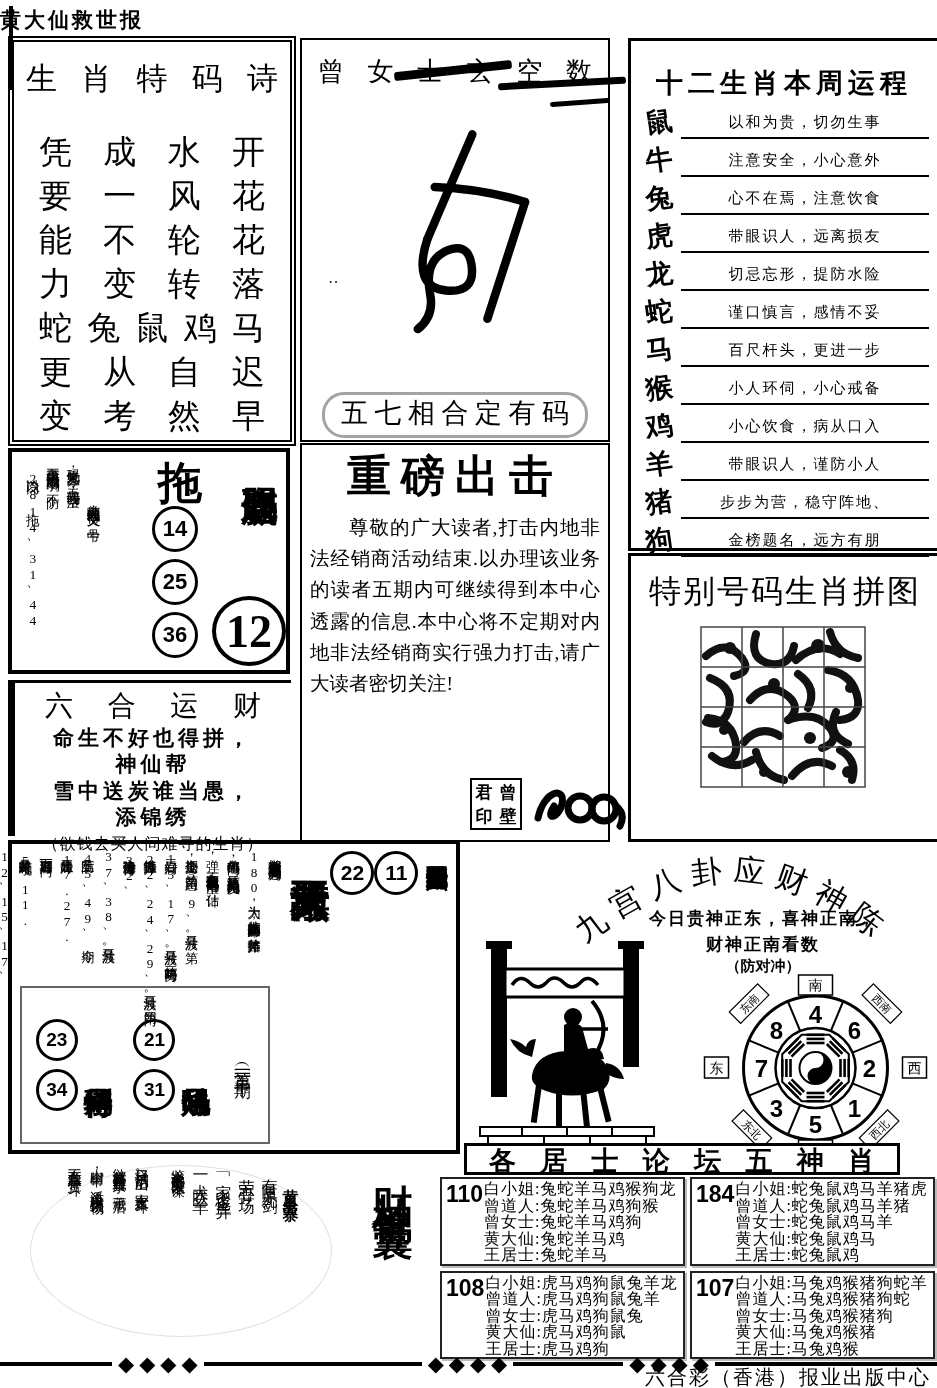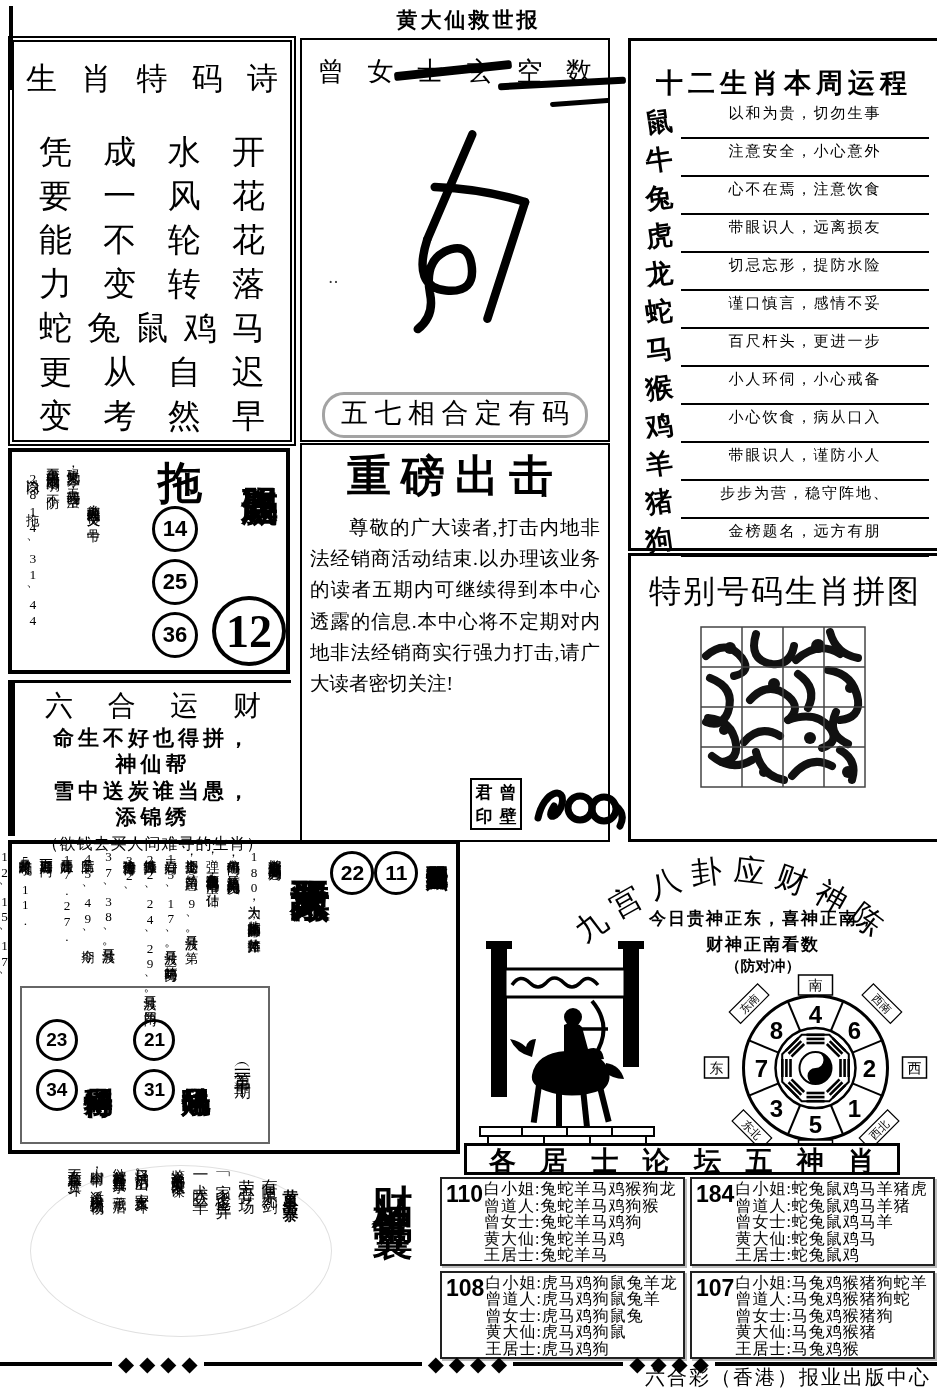--- a/index.html
+++ b/index.html
@@ -3,21 +3,21 @@
 <meta charset="utf-8">
 <style>
   html,body{margin:0;padding:0;background:#e8e8e8;}
   .page{position:relative;width:937px;height:1388px;background:#fff;overflow:hidden;
         font-family:"Liberation Serif","DejaVu Serif",serif;color:#000;}
   .abs{position:absolute;}
   .v{writing-mode:vertical-rl;text-orientation:mixed;}
   .vu{writing-mode:vertical-rl;text-orientation:upright;}
   .just{text-align:justify;text-align-last:justify;}
 
-  .page-title{left:0;right:0;top:6px;text-align:center;font-size:21px;font-weight:bold;letter-spacing:3px;}
+  .page-title{left:0;right:0;top:6px;font-size:21px;font-weight:bold;letter-spacing:3px;}
   .corner-bar{left:9px;top:6px;width:4px;height:84px;background:#000;}
 
   
   .poem-box{left:8px;top:36px;width:276px;height:398px;border:6px double #000;}
   .poem-title{margin:16px 12px 0;font-size:31px;}
   .poem-grid{margin:30px auto 0;width:226px;}
   .poem-row{font-size:33px;line-height:44px;}
 
   
   .xk-box{left:300px;top:38px;width:306px;height:400px;border:2px solid #000;}
@@ -30,21 +30,21 @@
   .xk-pill{left:20px;right:20px;bottom:2px;height:40px;border:3px solid #a3a3a3;border-radius:22px;
            font-size:27px;line-height:36px;padding:0 16px;}
 
   
   .zw-box{left:628px;top:38px;width:306px;height:507px;border:3px solid #000;}
   .zw-title{margin-top:24px;text-align:center;font-size:27px;font-weight:bold;letter-spacing:5px;}
   .zw-row{display:flex;align-items:flex-end;height:38px;padding-left:6px;}
   .zw-icon{width:44px;font-size:27px;font-weight:bold;line-height:34px;text-align:center;
            transform:rotate(-8deg);font-family:"Liberation Serif",serif;}
   .zw-text{flex:1;text-align:center;font-size:15px;letter-spacing:2px;border-bottom:2px solid #000;
-           padding-bottom:14px;margin-right:8px;white-space:nowrap;}
+           padding-bottom:5px;margin-right:8px;white-space:nowrap;}
 
   
   .tl-box{left:8px;top:448px;width:274px;height:218px;border:4px solid #000;}
   .tl-lianying{position:absolute;right:8px;top:6px;writing-mode:vertical-rl;font-size:37px;font-weight:bold;line-height:1;}
   .tl-12{position:absolute;right:0px;bottom:4px;width:66px;height:62px;border:4px solid #000;border-radius:50%;
          display:flex;align-items:center;justify-content:center;font-size:46px;font-weight:bold;}
   .tl-tuo{position:absolute;right:84px;top:2px;font-size:44px;font-weight:bold;}
   .tl-circles{position:absolute;right:88px;top:54px;display:flex;flex-direction:column;gap:7px;}
   .num-circle{width:40px;height:40px;border:3px solid #000;border-radius:50%;display:flex;align-items:center;
               justify-content:center;font-size:22px;font-weight:bold;font-family:"Liberation Sans",sans-serif;}

